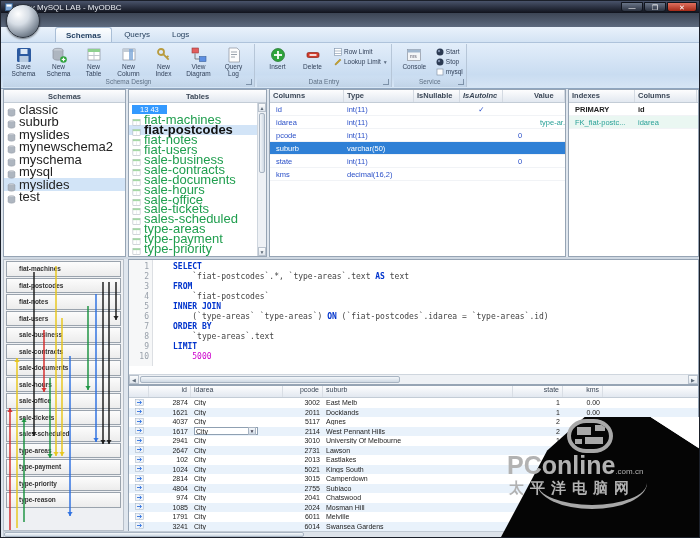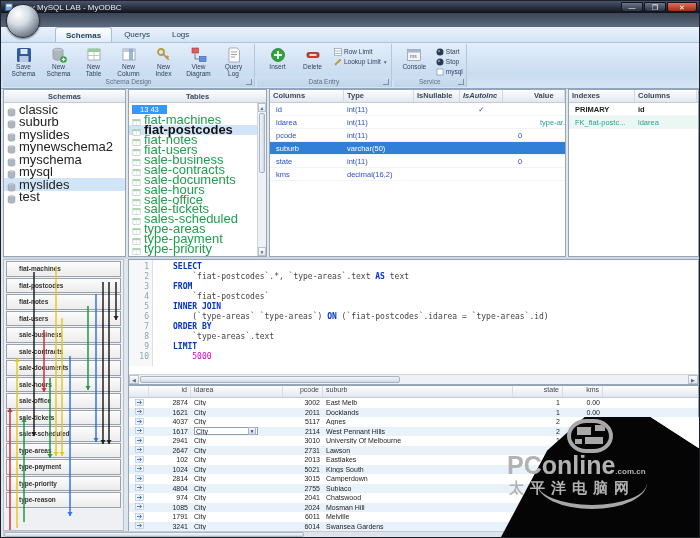--- a/index.html
+++ b/index.html
@@ -151,21 +151,21 @@
   .watermark { position:absolute; right:0; bottom:0; width:220px; height:120px; z-index:50; }
   .wm-black {
     position:absolute; inset:0; background:#050505;
     clip-path:polygon(10% 100%, 31% 28%, 48% 0, 78% 0, 100% 26%, 100% 100%);
   }
   .wm-white { position:absolute; inset:0; background:#fff; clip-path:polygon(78% 0, 100% 0, 100% 26%); }
   .wm-content { position:absolute; inset:0; color:#ababab; }
   .wm-globe { position:absolute; left:88px; top:2px; width:46px; height:34px; border:4px solid #a8a8a8; border-radius:50%/60%; overflow:hidden; }
   .wm-globe i { position:absolute; background:#a8a8a8; }
   .wm-brand { position:absolute; left:28px; top:34px; font-size:25px; font-weight:bold; letter-spacing:0px; color:#b2b2b2; }
-  .wm-suffix { font-size:8px; font-weight:bold; letter-spacing:0; }
+  .wm-suffix { font-size:8px; font-weight:normal; letter-spacing:0; }
   .wm-cn { position:absolute; left:30px; top:62px; font-size:15px; font-weight:bold; letter-spacing:6px; color:#b2b2b2; white-space:nowrap; }
   .wm-arc { position:absolute; left:58px; top:58px; width:110px; height:34px; border:4px solid #a8a8a8; border-top:none; border-left:none; border-right:none; border-radius:0 0 55px 55px/0 0 26px 26px; }
   .splitter-h { position:absolute; left:2px; top:256px; width:696px; height:2px; background:#cfd8e2; }
 </style>
 </head>
 <body>
 
 <div class="titlebar">
   <svg class="app-ic" viewBox="0 0 10 10">
       <rect x="0.5" y="0.5" width="9" height="9" fill="#7da7d8" stroke="#3b5f88"></rect>

